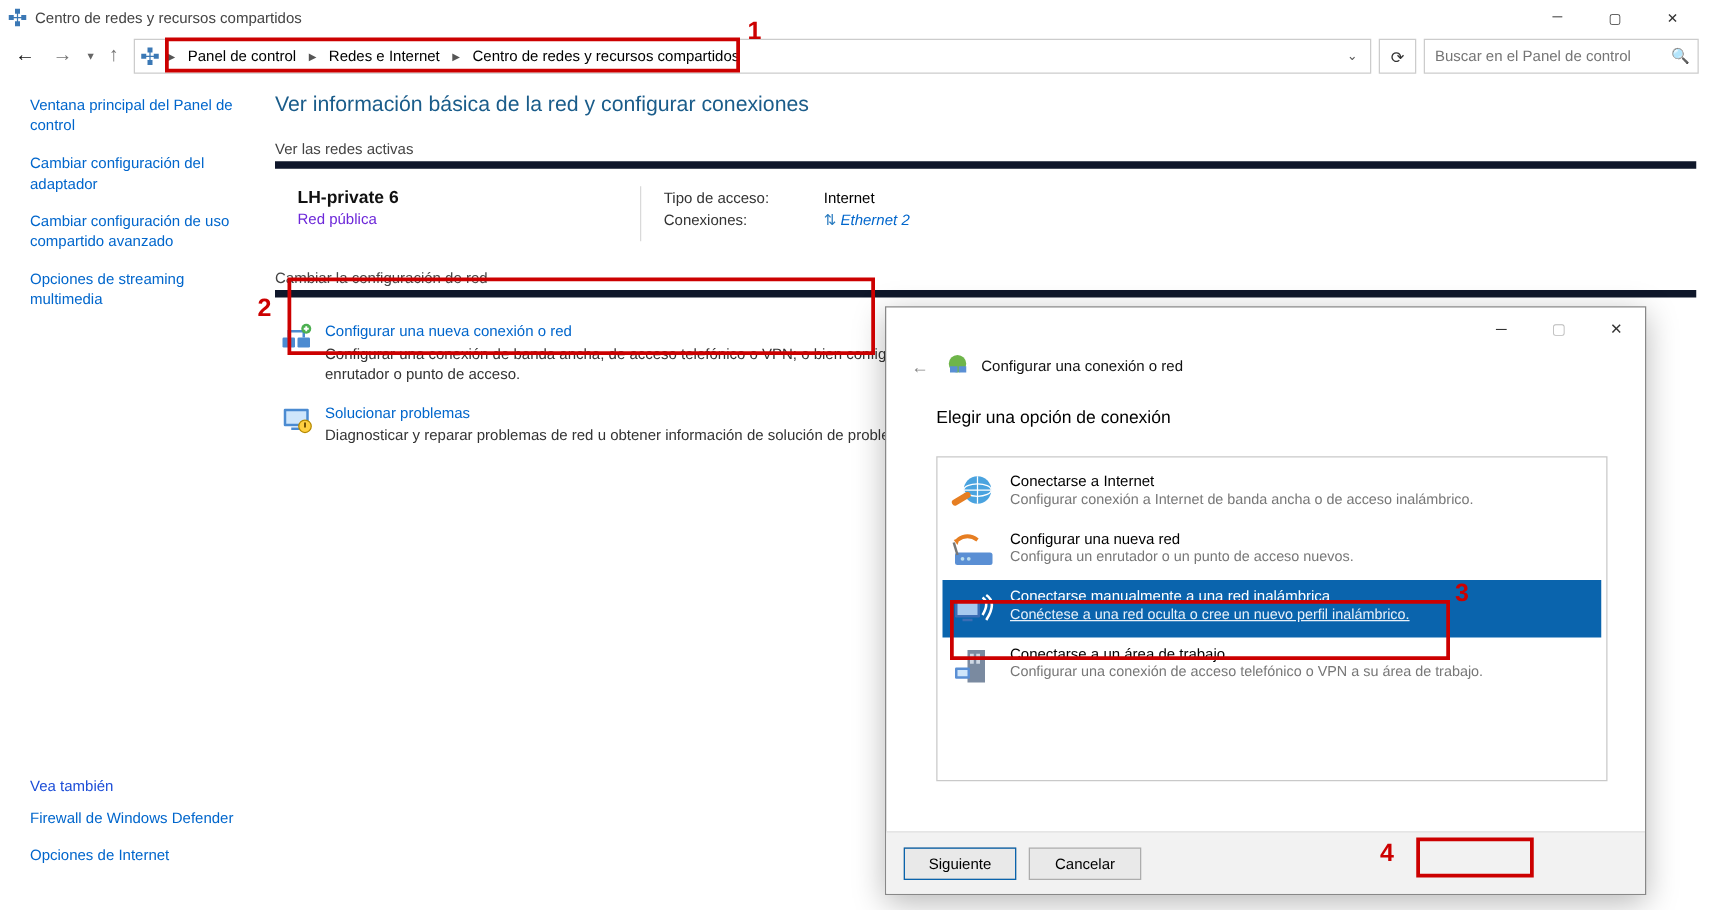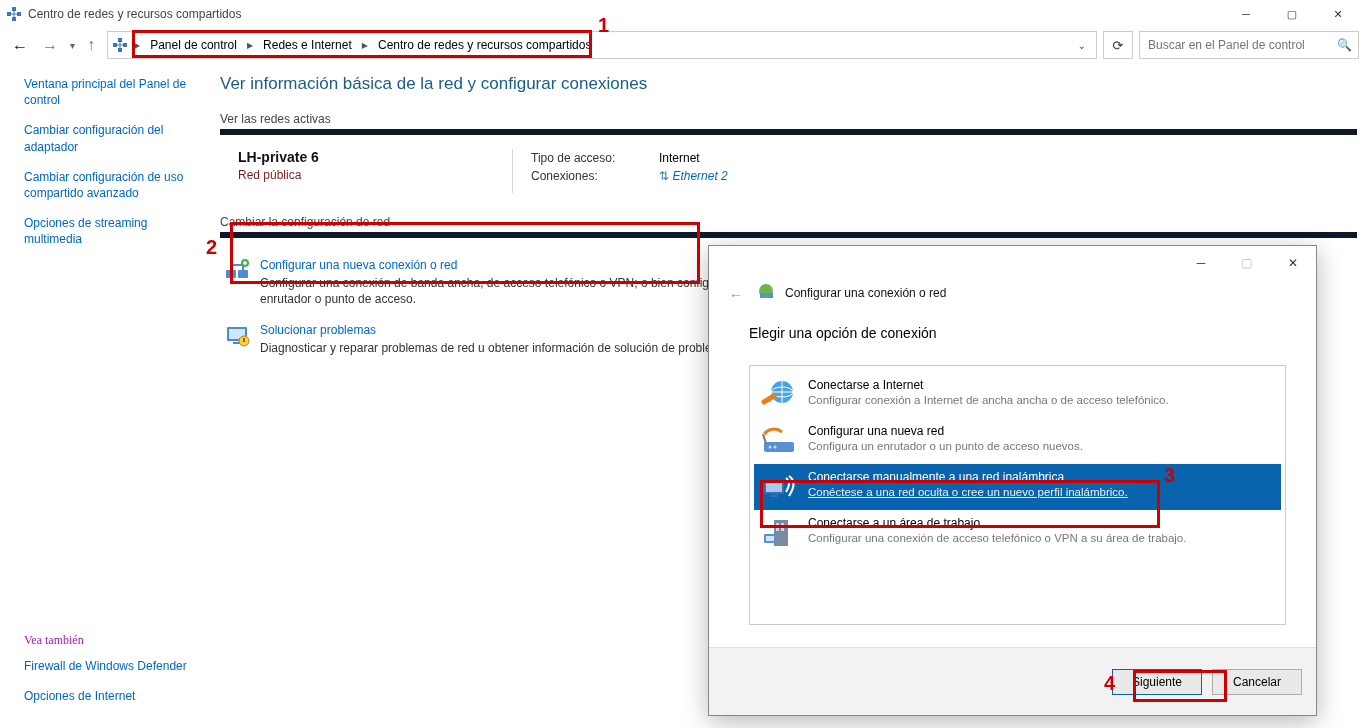--- a/index.html
+++ b/index.html
@@ -23,32 +23,32 @@
   .addr .crumb { padding:2px 4px; cursor:pointer; white-space:nowrap; }
   .addr .sep { color:#555; font-size:8px; padding:0 2px; }
   .addr .end-chev { margin-left:auto; color:#555; padding:0 6px; font-size:10px; }
   .refresh-btn { width:30px; height:28px; border:1px solid #ccc; display:flex; align-items:center; justify-content:center; color:#333; font-size:13px; cursor:pointer; }
   .searchbox { width:220px; height:28px; border:1px solid #ccc; display:flex; align-items:center; padding:0 6px; color:#888; font-size:12px; }
   .searchbox input { border:none; outline:none; flex:1; font-size:12px; color:#888; }
   .searchbox .mag { color:#555; }
 
   
   .content { display:flex; height:calc(100% - 62px); }
-  .sidebar { width:210px; padding:14px 8px 10px 24px; font-size:12px; display:flex; flex-direction:column; }
+  .sidebar { width:210px; padding:14px 8px 22px 24px; font-size:12px; display:flex; flex-direction:column; }
   .sidebar .side-link { color:#0066cc; margin-bottom:14px; cursor:pointer; line-height:1.35; }
   .sidebar .spacer { flex:1; }
-  .see-also-hdr { color:#a21caf; margin-bottom:10px;font-family:Liberation Serif, serif; }
+  .see-also-hdr { color:#1d4ed8; margin-bottom:10px; }
 
   .main { flex:1; padding:12px 10px 10px 10px; position:relative; }
   .page-title { font-size:17px; color:#1a5c8a; margin:0 0 18px 0; font-weight:400; }
   .sect-hdr { font-size:12px; color:#444; border-bottom:6px solid #0f172a; padding-bottom:3px; margin:4px 0 14px 0; }
   .net-row { display:flex; gap:12px; font-size:12px; margin-bottom:10px; }
   .net-left { width:280px; padding-left:18px;}
   .net-name { font-size:14px; font-weight:600; color:#111; }
-  .net-type { color:#7f1d1d; margin-top:3px; }
+  .net-type { color:#6d28d9; margin-top:3px; }
   .net-right { border-left:1px solid #d9d9d9; padding:2px 0 6px 18px; flex:1; }
   .kv { display:flex; gap:18px; margin-bottom:4px; }
   .kv .k { color:#333; min-width:110px; }
   .kv .v a { color:#0066cc; }
 
   .action-item { display:flex; gap:10px; padding:6px 4px 10px 4px; font-size:12px; }
   .action-item .ic { width:26px; height:26px; flex-shrink:0; }
   .action-item .ttl { color:#0066cc; cursor:pointer; }
   .action-item .desc { color:#333; margin-top:3px; line-height:1.35; max-width:520px; }
 
@@ -68,21 +68,21 @@
   .dlg-header .back { font-size:14px; color:#888; padding:0 4px; }
   .dlg-body { flex:1; padding:8px 30px 4px 40px; }
   .dlg-h1 { font-size:14px; color:#000000; font-weight:400; margin:6px 0 24px 0; }
   .opt-list { border:1px solid #c9c9c9; padding:6px 4px; height:260px; overflow:hidden; }
   .opt { display:flex; gap:10px; padding:6px 6px; cursor:pointer; }
   .opt.selected { background:#0a64ad; color:#fff; }
   .opt .opticon { width:38px; height:34px; flex-shrink:0; }
   .opt .opt-ttl { font-size:12px; font-weight:400; }
   .opt .opt-desc { font-size:11.5px; color:#777; margin-top:2px; }
   .opt.selected .opt-desc { color:#e8f1fa;text-decoration:underline; }
-  .dlg-footer { height:68px; border-top:1px solid #e0e0e0; background:#f2f2f2; display:flex; align-items:center; justify-content:flex-end; gap:10px; padding:0 14px; }
+  .dlg-footer { height:50px; border-top:1px solid #e0e0e0; background:#f2f2f2; display:flex; align-items:center; justify-content:flex-start; gap:10px; padding:0 14px; }
   .dlg-btn { min-width:90px; height:26px; background:#e9e9e9; border:1px solid #adadad; font-size:12px; cursor:pointer; }
   .dlg-btn.primary { outline:1px solid #0a64ad; outline-offset:-1px; }
 
   
   .shield-icon { width:16px; height:16px; display:inline-block; }
 </style>
 </head>
 <body>
 
 <div class="titlebar">
@@ -233,21 +233,21 @@
           <svg viewBox="0 0 38 34">
               <circle cx="22" cy="14" r="11" fill="#4aa3df"></circle>
               <ellipse cx="22" cy="14" rx="11" ry="5" fill="none" stroke="#fff"></ellipse>
               <path d="M22 3 V25 M11 14 H33" stroke="#fff"></path>
               <path d="M4 24 L14 18" stroke="#e67e22" stroke-width="5" stroke-linecap="round"></path>
               <path d="M2 24 L8 21" fill="#e67e22"></path>
             </svg>
         </span>
         <div>
           <div class="opt-ttl">Conectarse a Internet</div>
-          <div class="opt-desc">Configurar conexión a Internet de ancha ancha o de acceso telefónico.</div>
+          <div class="opt-desc">Configurar conexión a Internet de banda ancha o de acceso inalámbrico.</div>
         </div>
       </div>
 
       <div class="opt">
         <span class="opticon">
           <svg viewBox="0 0 38 34">
               <rect x="4" y="18" width="30" height="10" rx="2" fill="#5a8fd4"></rect>
               <circle cx="10" cy="23" r="1.5" fill="#bde"></circle>
               <circle cx="15" cy="23" r="1.5" fill="#bde"></circle>
               <path d="M6 20 L3 10" stroke="#777" stroke-width="2"></path>

